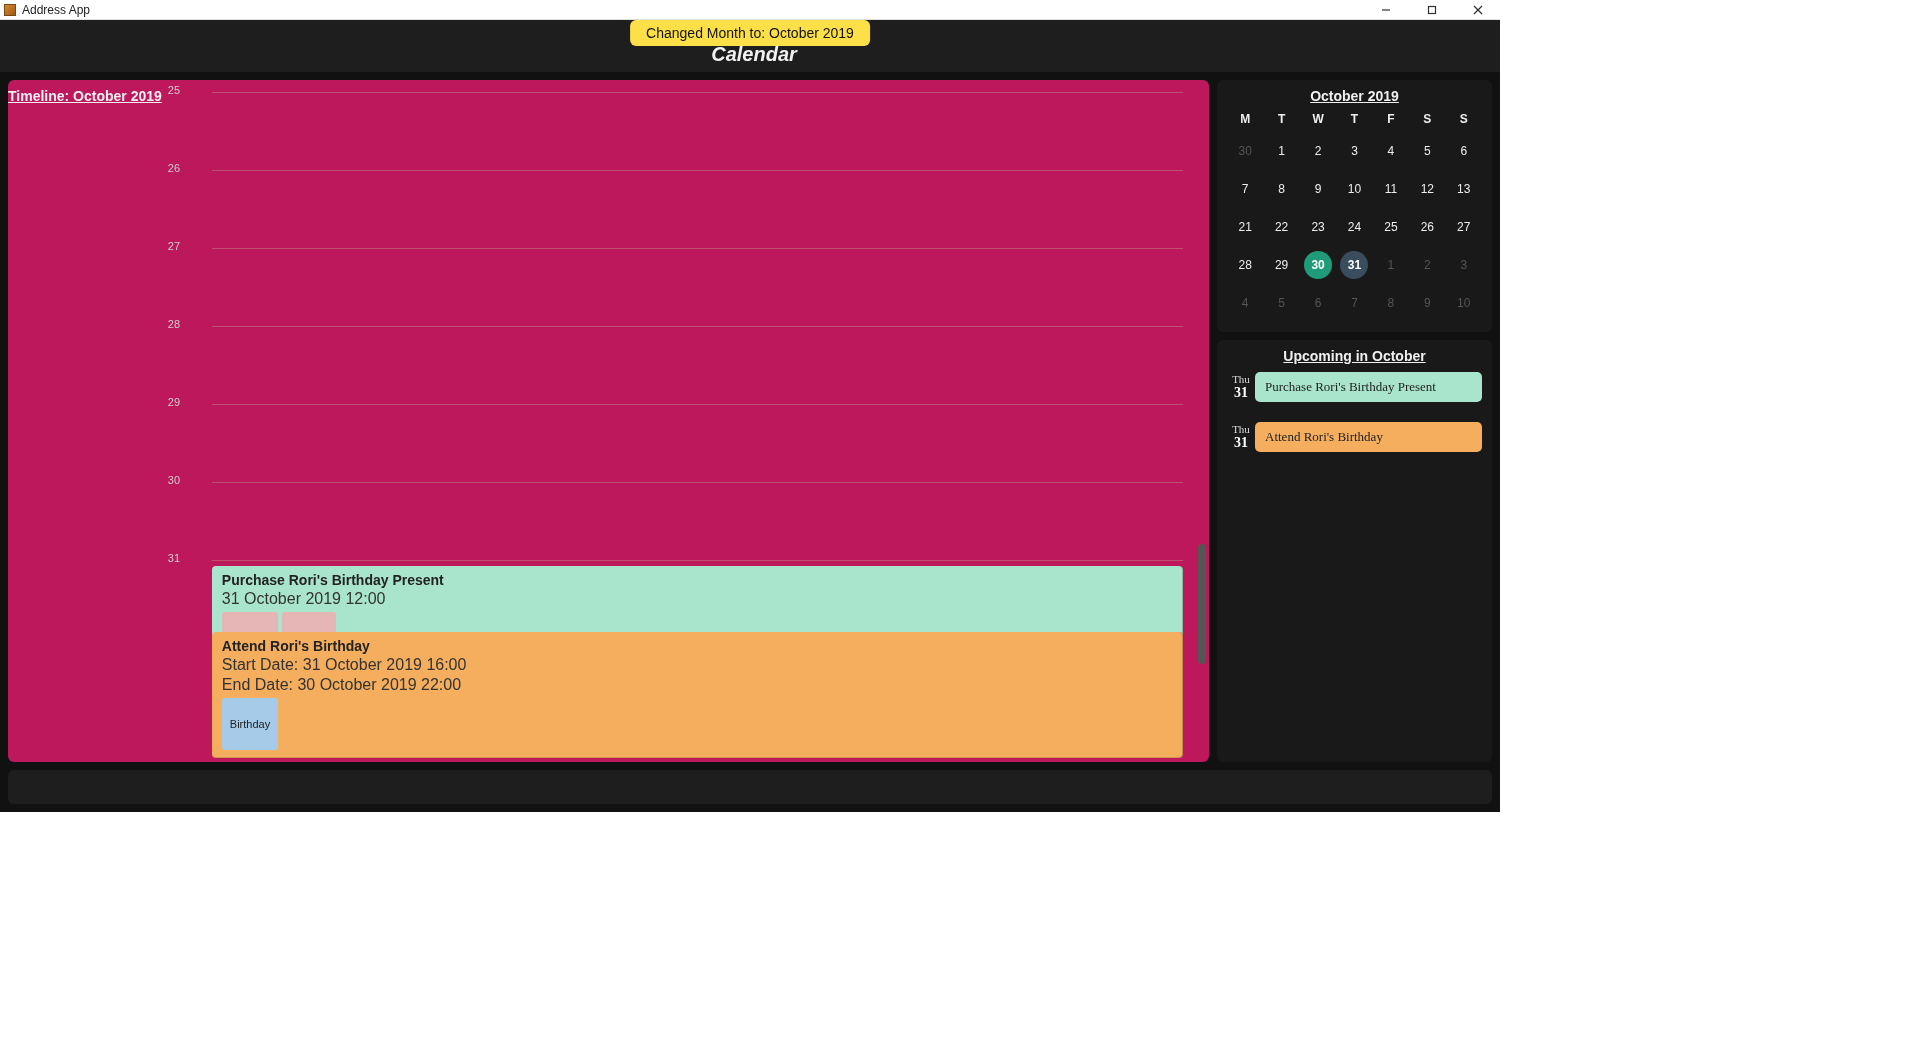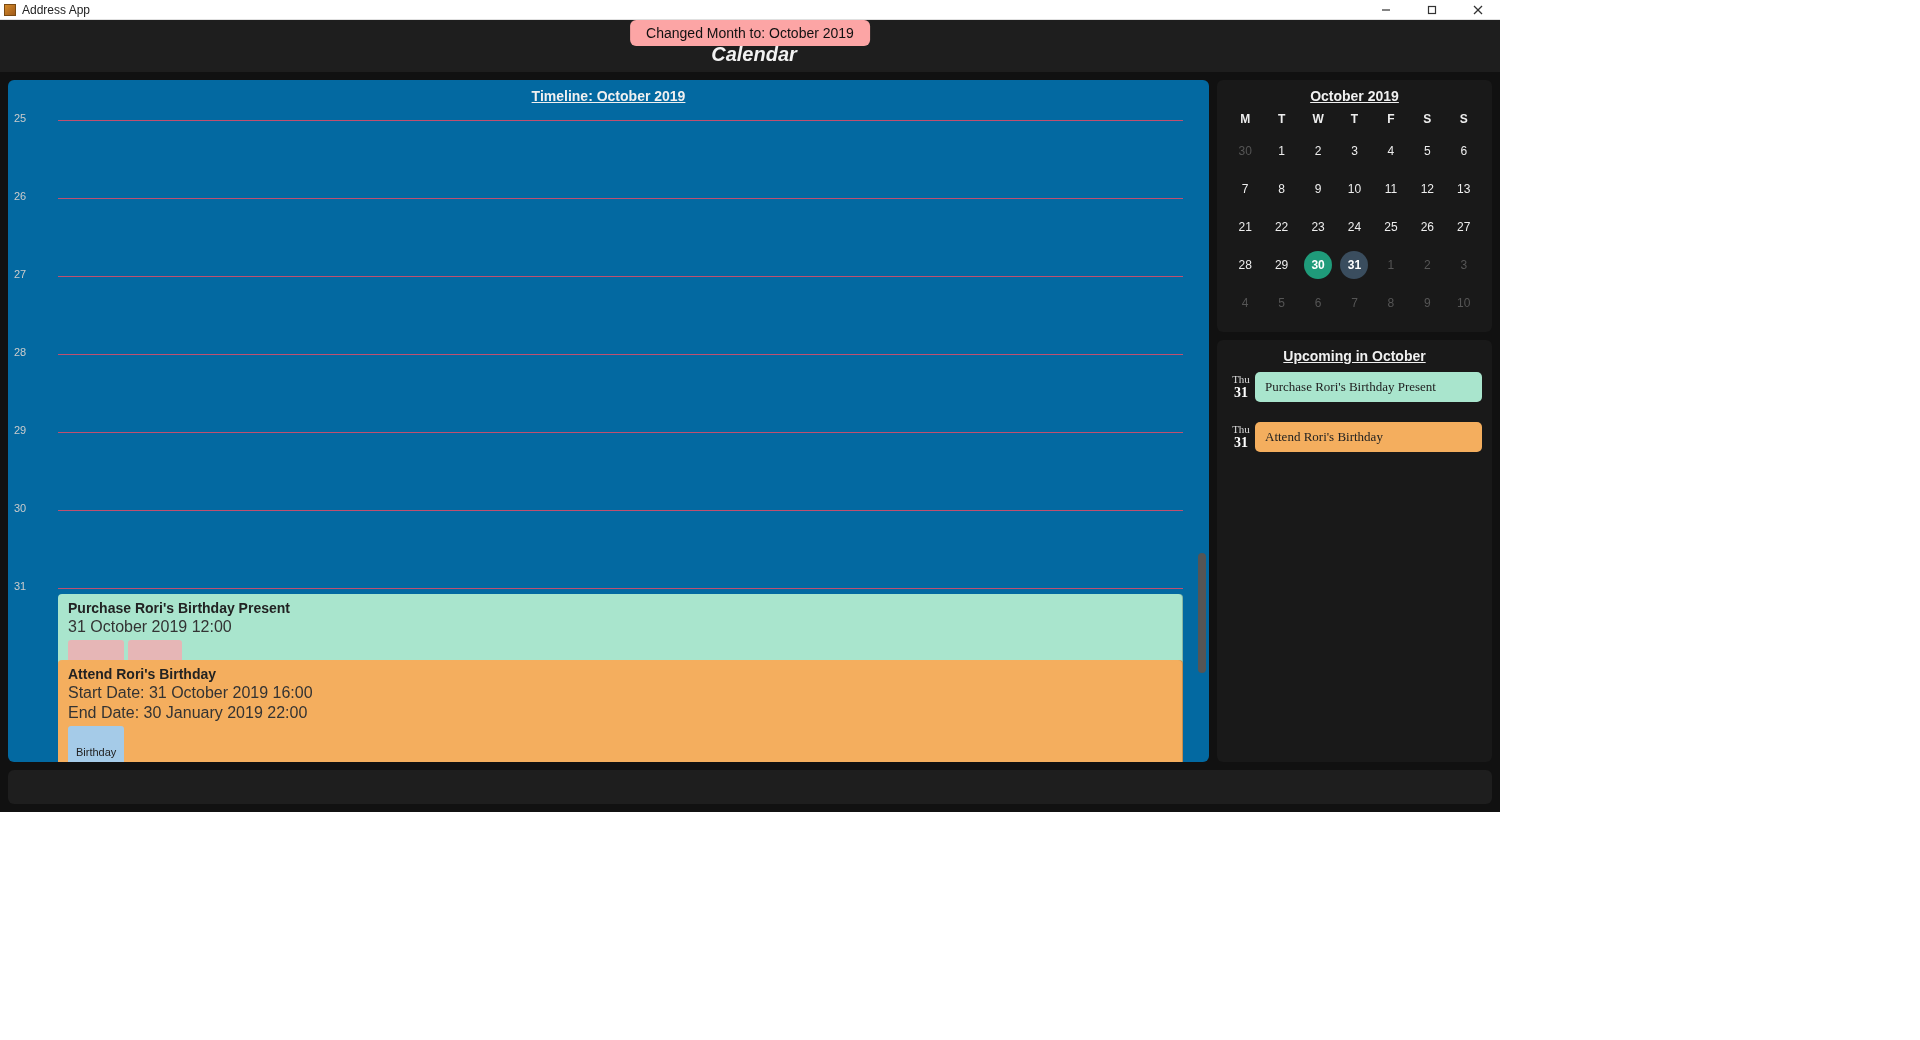--- a/index.html
+++ b/index.html
@@ -36,21 +36,21 @@
     height: calc(100% - 20px);
     position: relative;
     color: #eee;
   }
 
   .toast {
     position: absolute;
     top: 0;
     left: 50%;
     transform: translateX(-50%);
-    background: #fca5a5;
+    background: #fde047;
     color: #111;
     padding: 5px 16px;
     border-radius: 6px;
     font-size: 14px;
     z-index: 5;
   }
 
   .header {
     height: 52px;
     background: #1e1e1e;
@@ -73,24 +73,23 @@
     left: 8px;
     right: 8px;
     bottom: 50px;
     display: flex;
     gap: 8px;
   }
 
   
   .timeline-panel {
     flex: 1;
-    background: #0369a1;
+    background: #be185d;
     border-radius: 6px;
     display: flex;
-    flex-direction: column;
     position: relative;
     overflow: hidden;
   }
   .timeline-title {
     text-align: center;
     text-decoration: underline;
     font-weight: bold;
     font-size: 14px;
     padding: 8px 0 4px;
     color: #f0f0f0;
@@ -299,21 +298,21 @@
               <div class="day-label">31</div>
               <div class="rule"></div>
               <div class="event-card green" style="top: 18px;">
                 <h3>Purchase Rori's Birthday Present</h3>
                 <div class="meta">31 October 2019 12:00</div>
                 <div class="tags"><span class="tag pink">Birthday</span><span class="tag pink">Present</span></div>
               </div>
               <div class="event-card orange" style="top: 84px;">
                 <h3>Attend Rori's Birthday</h3>
                 <div class="meta">Start Date: 31 October 2019 16:00</div>
-                <div class="meta">End Date: 30 January 2019 22:00</div>
+                <div class="meta">End Date: 30 October 2019 22:00</div>
                 <div class="tags"><span class="tag blue">Birthday</span></div>
               </div>
             </div>
           </div>
         <div class="scroll-thumb"></div>
       </div>
     </div>
 
     <div class="right-col">
       <div class="mini-cal">

